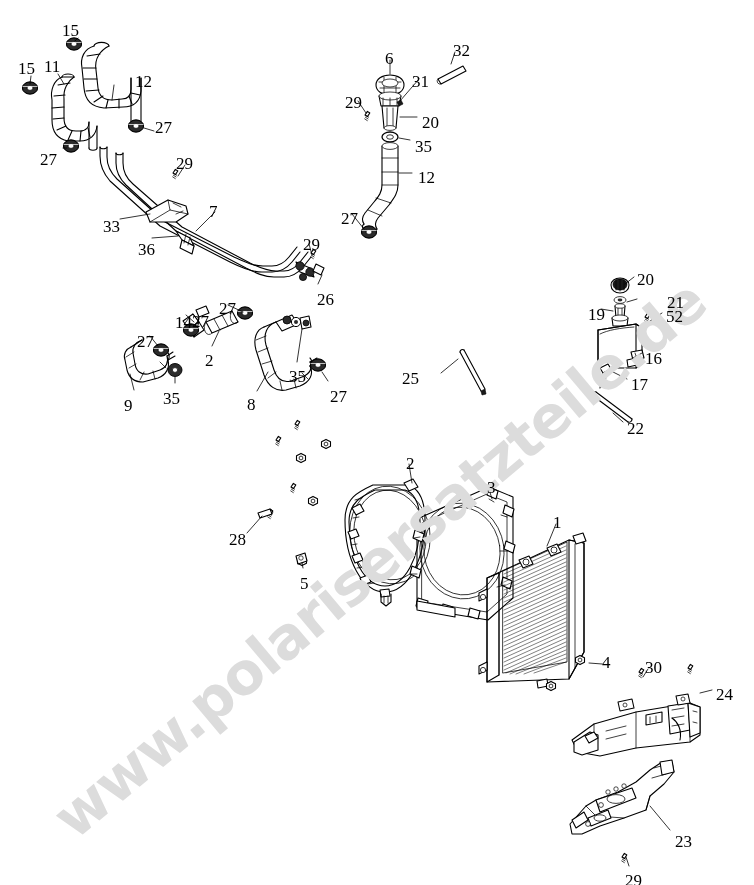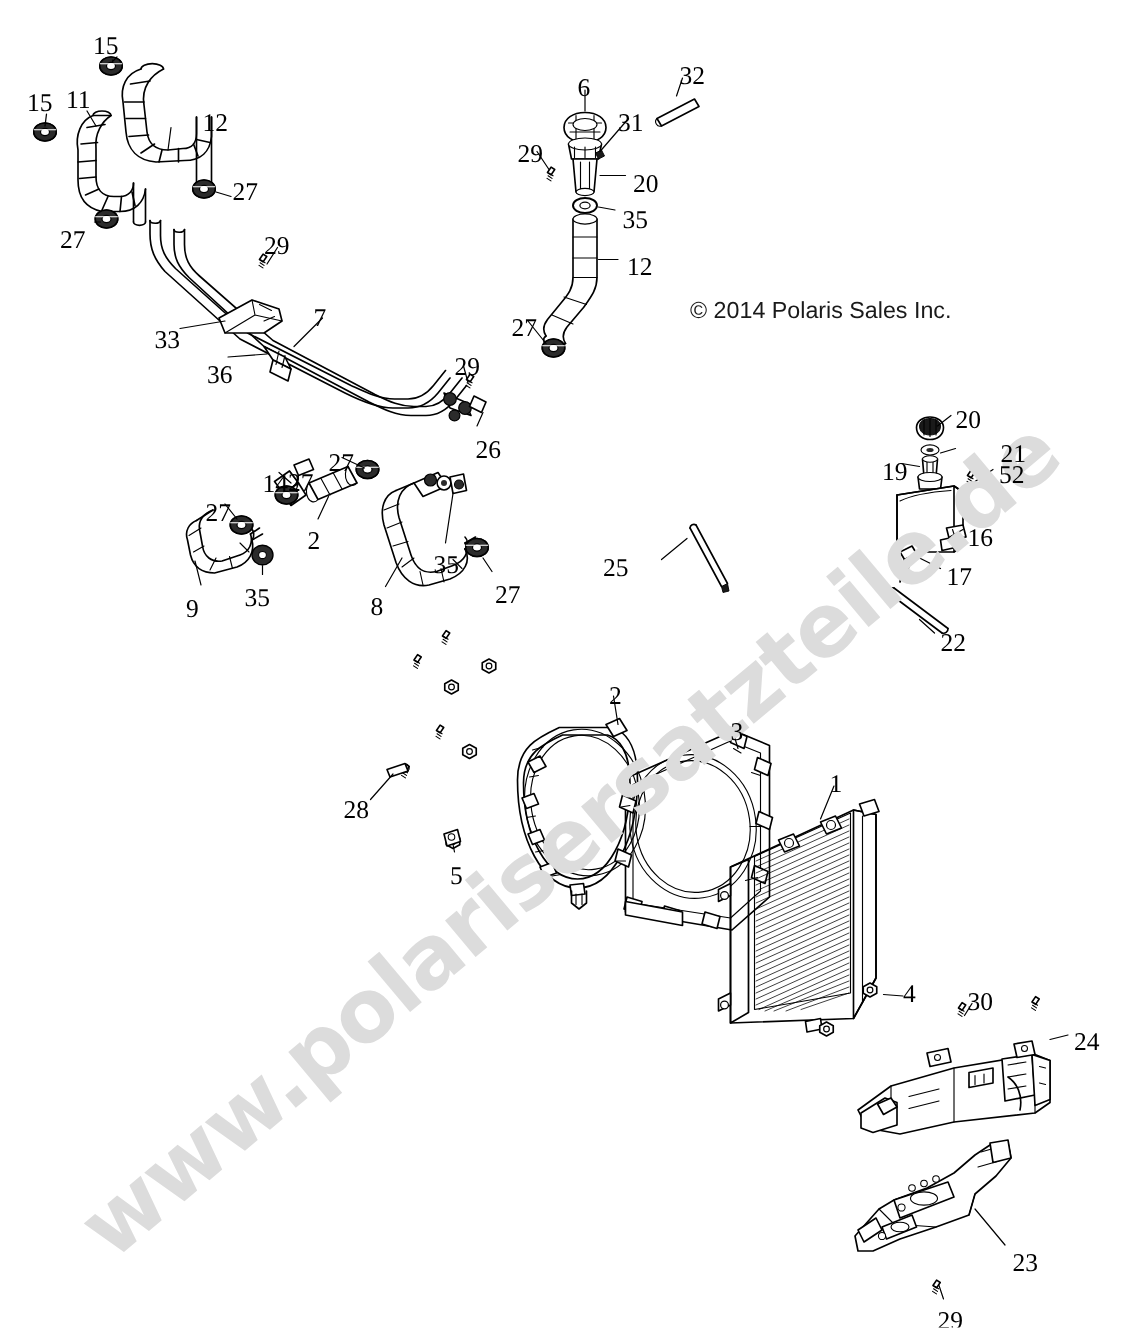--- a/index.html
+++ b/index.html
@@ -558,21 +558,20 @@
       <path d="M602,664 L589,663"></path>
       <path d="M648,669 L643,677"></path>
       <path d="M712,690 L700,693"></path>
       <path d="M670,830 L650,806"></path>
       <path d="M629,866 L626,857"></path>
     </g>
   </svg>
 
   <div class="wm" id="watermark">www.polarisersatzteile.de</div>
 
-  <div id="copyright">© 2014 Polaris Sales Inc.</div>
 
   <div id="callout-layer">
       <div class="callout" style="left: 18px; top: 60px;">15</div>
       <div class="callout" style="left: 62px; top: 22px;">15</div>
       <div class="callout" style="left: 44px; top: 58px;">11</div>
       <div class="callout" style="left: 103px; top: 73px; margin-left: 32px;">12</div>
       <div class="callout" style="left: 155px; top: 119px;">27</div>
       <div class="callout" style="left: 40px; top: 151px;">27</div>
       <div class="callout" style="left: 176px; top: 155px;">29</div>
       <div class="callout" style="left: 103px; top: 218px;">33</div>

